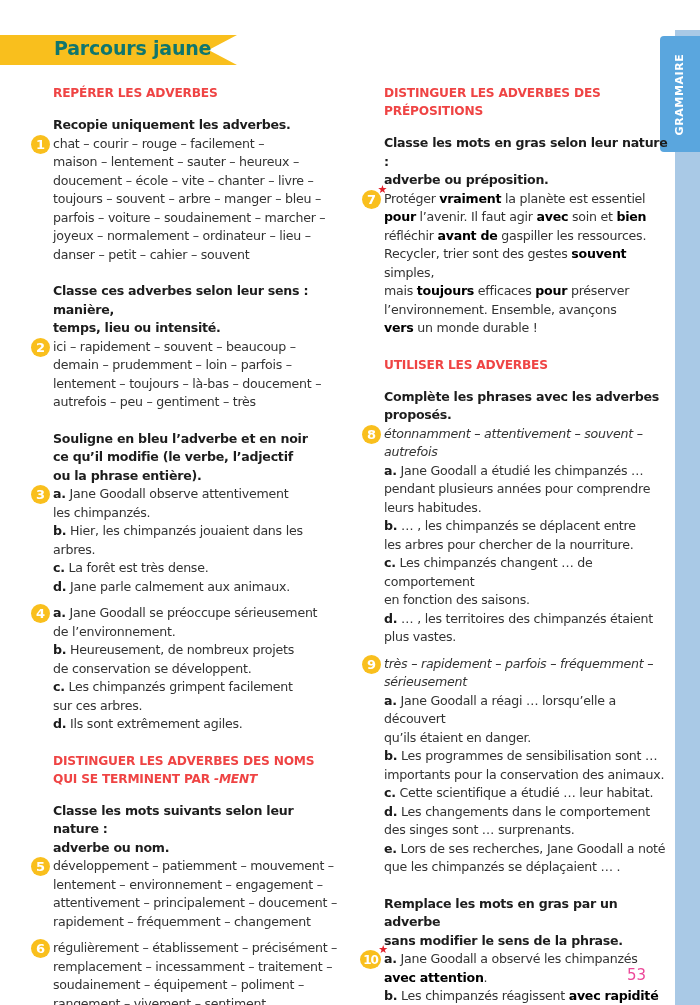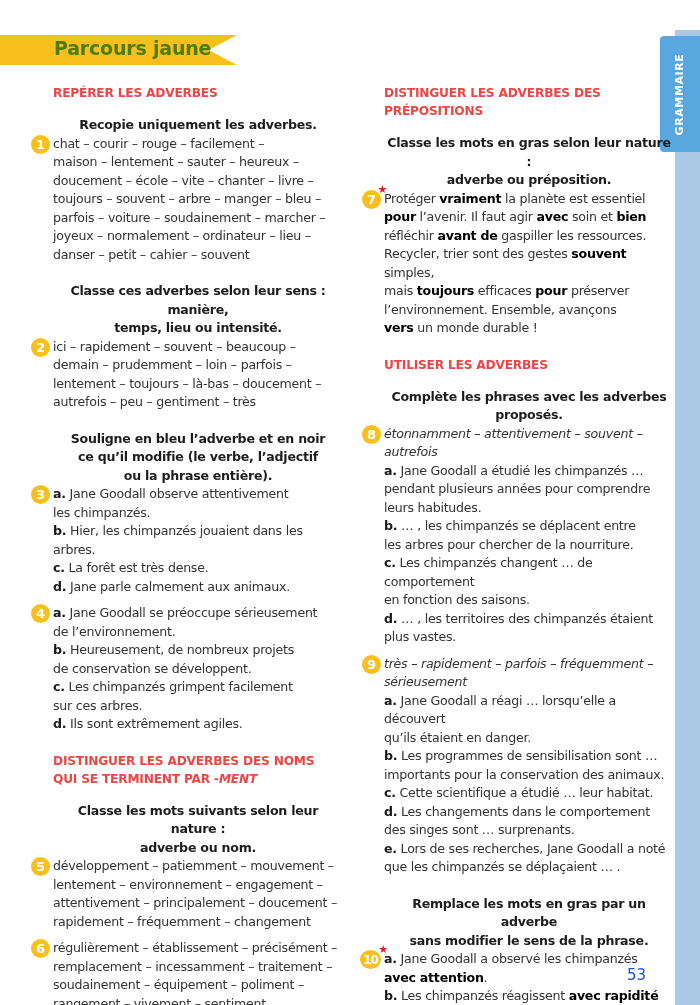--- a/index.html
+++ b/index.html
@@ -6,21 +6,21 @@
   html, body { width: 700px; height: 1005px; background: #ffffff; overflow: hidden; }
   body { position: relative; font-family: "DejaVu Sans", sans-serif; color: #2b2b2b; }
 
   .banner {
     position: absolute; left: 0; top: 35px; width: 237px; height: 30px;
     background: #f9bf1d;
     clip-path: polygon(0 0, 100% 0, 88% 50%, 100% 100%, 0 100%);
   }
   .banner-title {
     position: absolute; left: 54px; top: 37px; font-size: 19px; font-weight: bold;
-    color: #4d7c0f; font-family: "DejaVu Sans", sans-serif; letter-spacing: -0.2px;
+    color: #0f766e; font-family: "DejaVu Sans", sans-serif; letter-spacing: -0.2px;
   }
 
   .side-strip {
     position: absolute; left: 675px; top: 30px; width: 25px; height: 975px; background: #a9c9e6;
   }
   .side-tab {
     position: absolute; left: 660px; top: 36px; width: 40px; height: 116px; background: #5aa6de;
     border-radius: 4px 0 0 4px;
   }
   .side-tab-label {
@@ -35,21 +35,21 @@
   .col { position: absolute; top: 84px; width: 290px; }
   .col-left { left: 53px; }
   .col-right { left: 384px; }
 
   .section-title {
     color: #ef4444; font-weight: bold; font-size: 12.2px; line-height: 18px;
     font-family: "DejaVu Sans", sans-serif; letter-spacing: -0.2px;
   }
   .section-title .it { font-style: italic; }
   .instruction {
-    font-weight: bold; font-size: 12.6px; line-height: 18.5px; color: #1d1d1d; letter-spacing: -0.25px; text-align: center;
+    font-weight: bold; font-size: 12.6px; line-height: 18.5px; color: #1d1d1d; letter-spacing: -0.25px;
   }
   .ex { position: relative; font-size: 12.6px; line-height: 18.5px; letter-spacing: -0.25px; color: #333; }
   .ex p { margin: 0; }
   .num {
     position: absolute; left: -22px; top: 0px; width: 19px; height: 19px; border-radius: 50%;
     background: #f9bf1d; color: #fff; font-weight: bold; font-size: 13px;
     display: flex; align-items: center; justify-content: center; line-height: 1;
   }
   .num.wide { width: 21px; left: -24px; font-size: 12px; letter-spacing: -1px; }
   .star {
@@ -57,21 +57,21 @@
   }
   .b { font-weight: bold; color: #000000; }
   .it { font-style: italic; }
   .letter { font-weight: bold; color: #1a1a1a; }
 
   .gap-s { height: 8px; }
   .gap-m { height: 14px; }
   .gap-l { height: 18px; }
 
   .page-number {
-    position: absolute; left: 627px; top: 966px; font-size: 15px; color: #1d4ed8;
+    position: absolute; left: 627px; top: 966px; font-size: 15px; color: #ec4899;
   }
 </style>
 </head>
 <body>
 
 <div class="banner"></div>
 <div class="banner-title">Parcours jaune</div>
 
 <div class="side-strip"></div>
 <div class="side-tab"></div>

